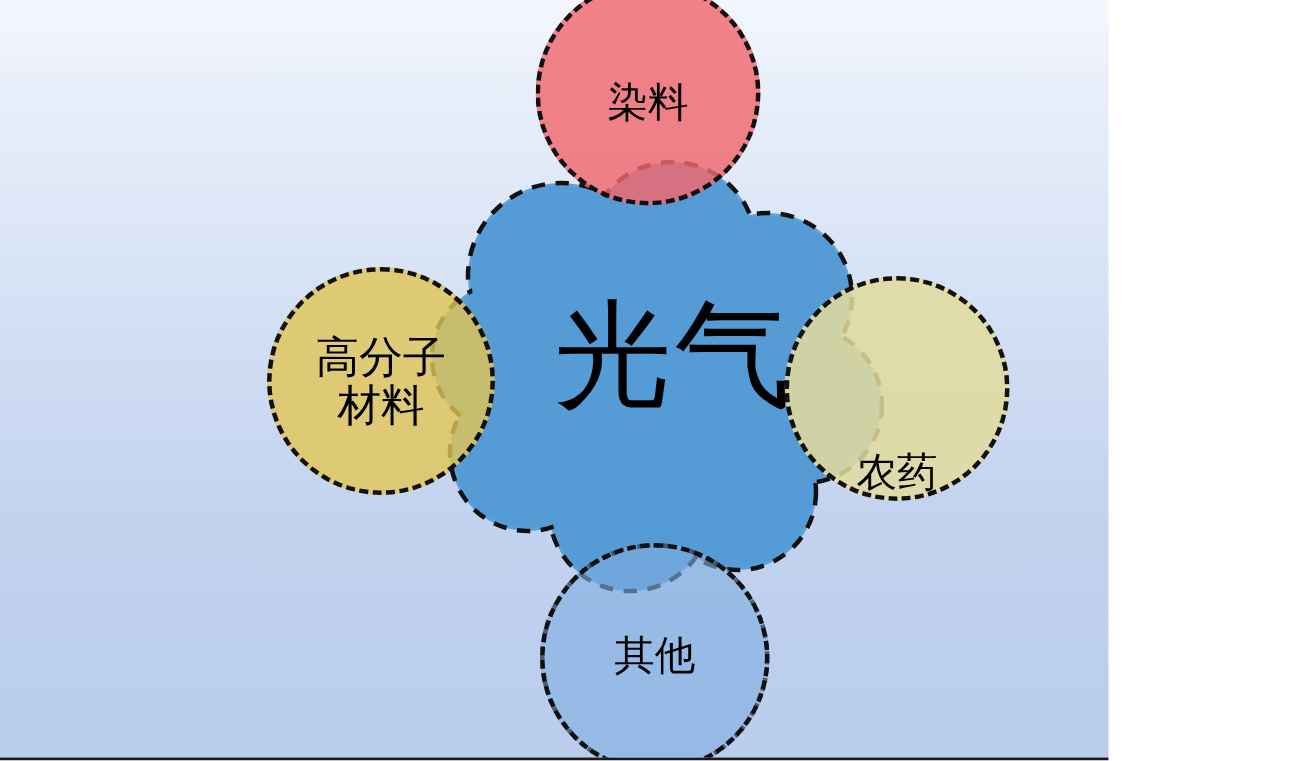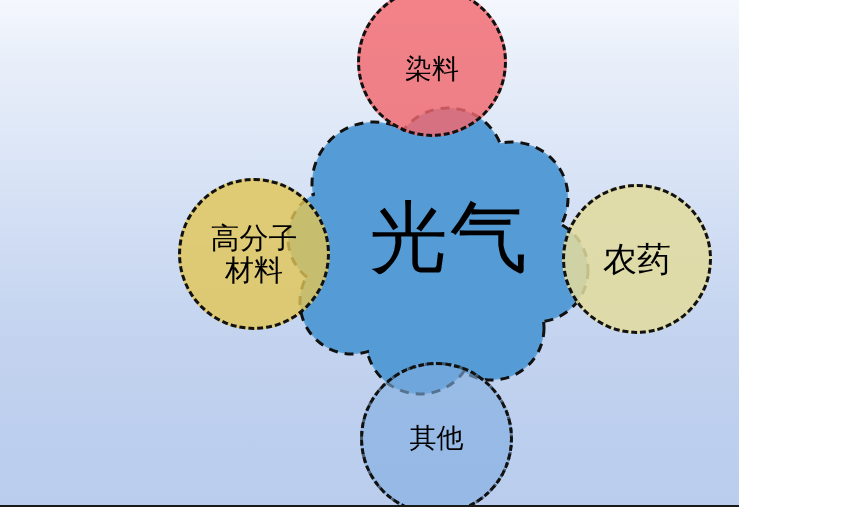--- a/index.html
+++ b/index.html
@@ -59,28 +59,29 @@
     width: 152px;
     height: 152px;
     background: rgba(226, 197, 85, 0.80);
     border: 3px dashed #111111;
     font-size: 29px;
     z-index: 5;
   }
 
   
   #node-pesticide {
-    left: 562px;
+    left: 523px;
     top: 184px;
     width: 150px;
     height: 150px;
     background: rgba(226, 219, 157, 0.86);
     border: 3px dashed #111111;
-    font-size: 34px;
+    font-size: 27px;
     z-index: 5;
+    align-items: flex-end;
   }
 
   
   #node-other {
     left: 360px;
     top: 362px;
     width: 153px;
     height: 153px;
     background: rgba(128, 175, 224, 0.62);
     border: 3px dashed #111111;

